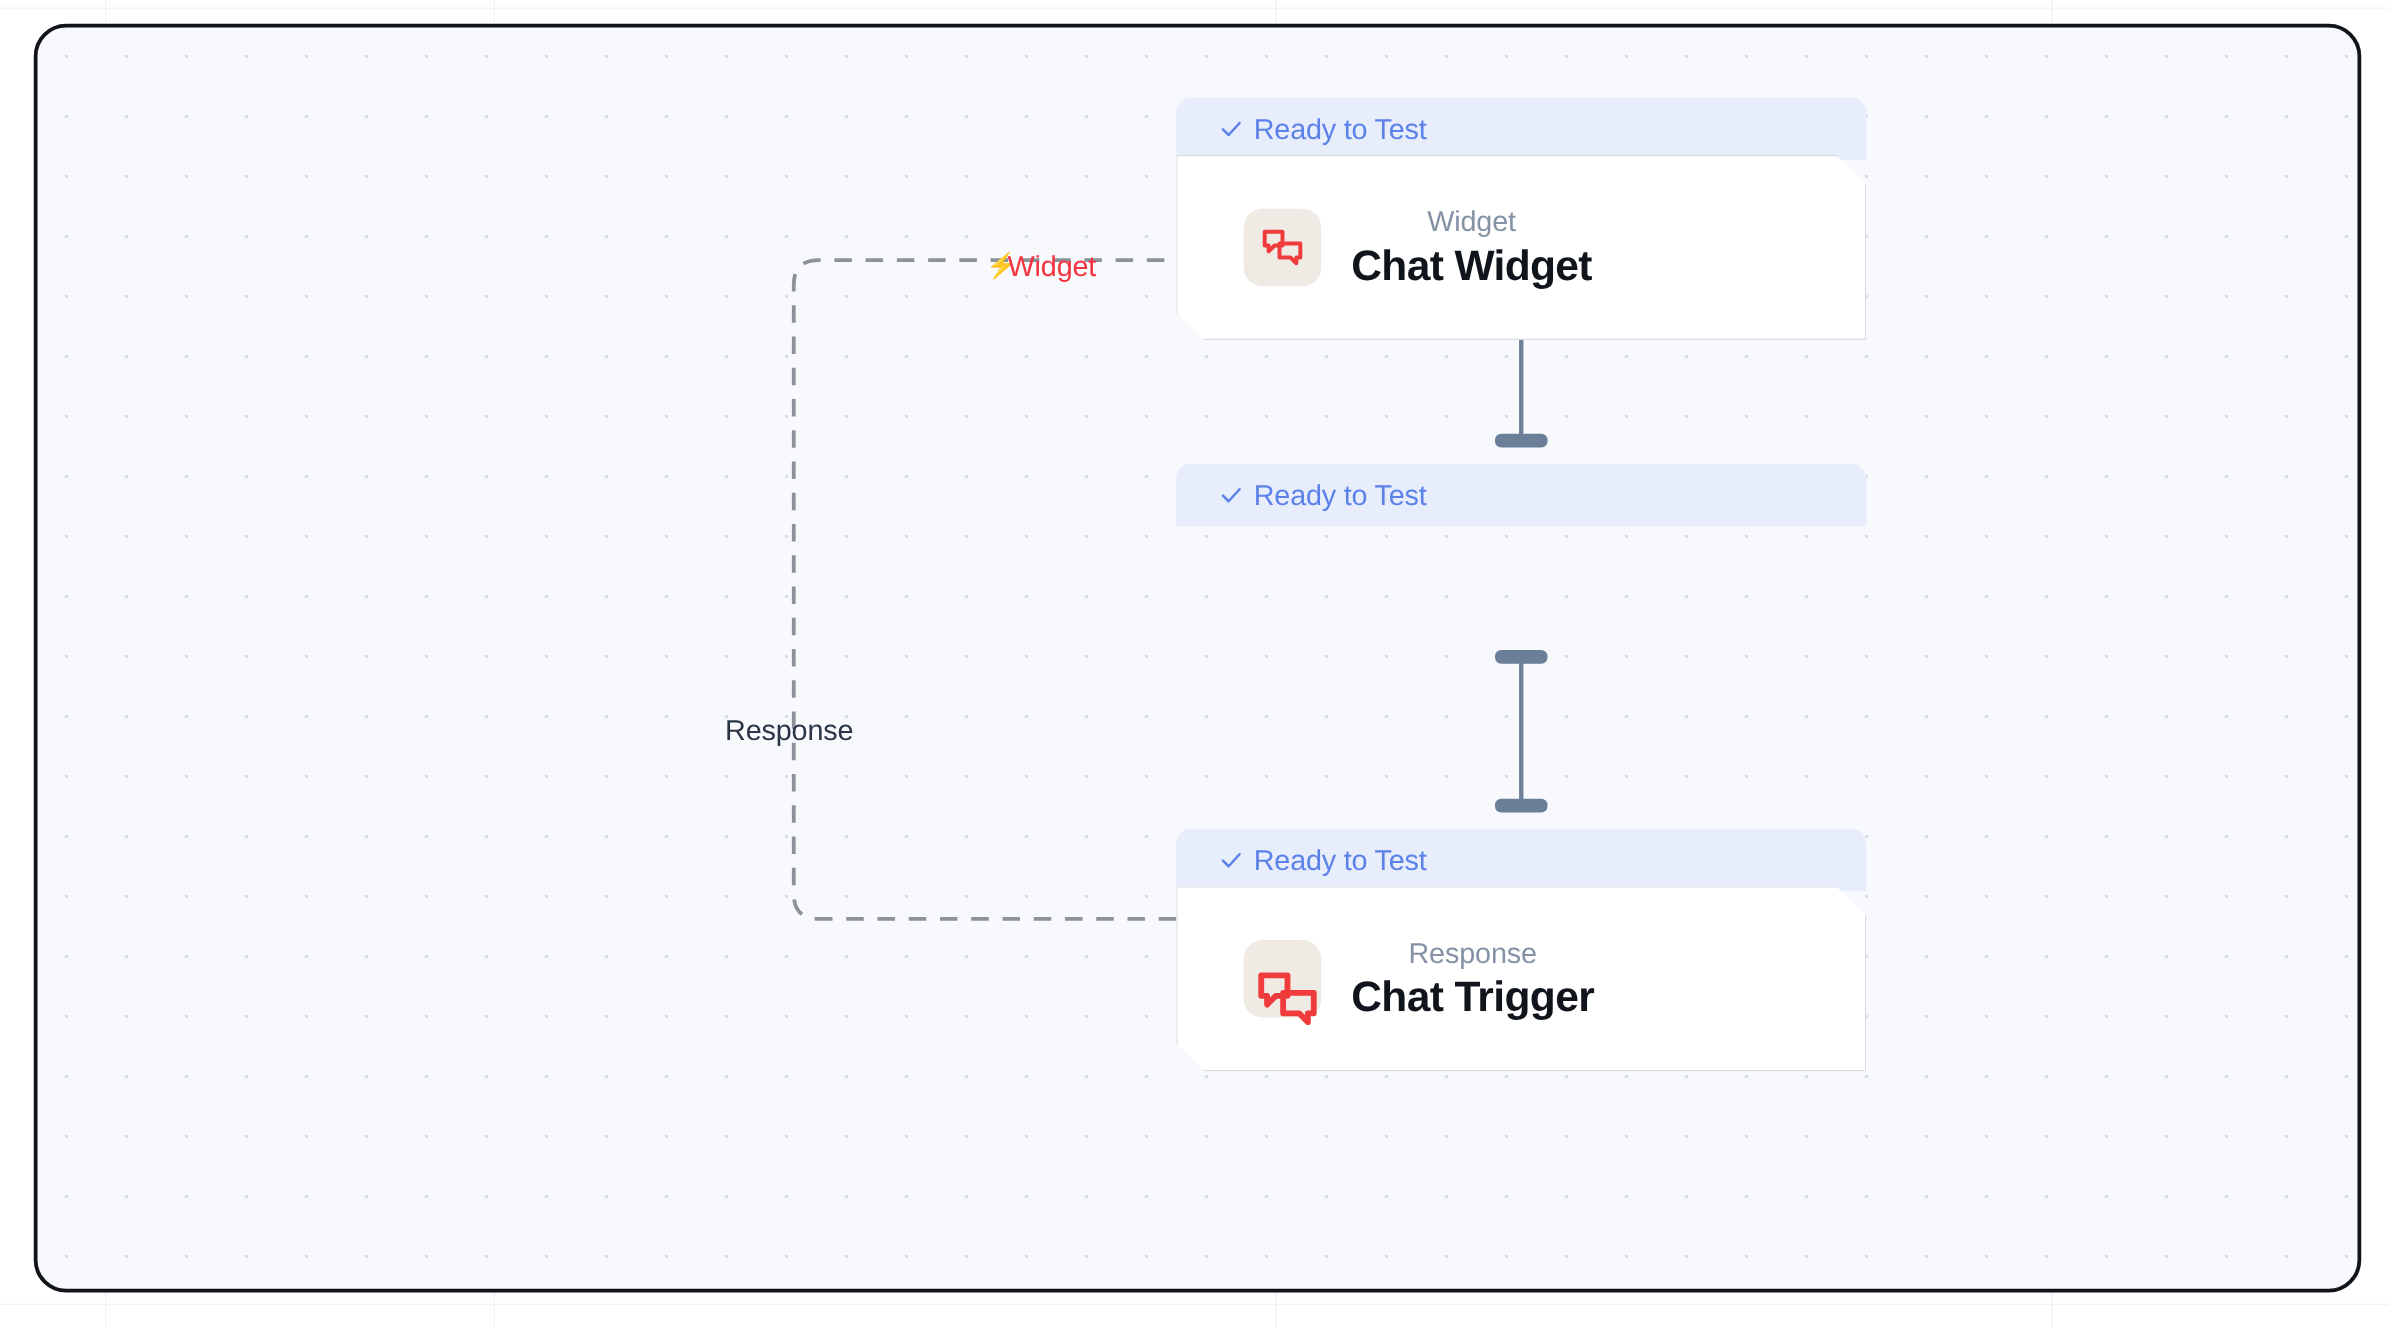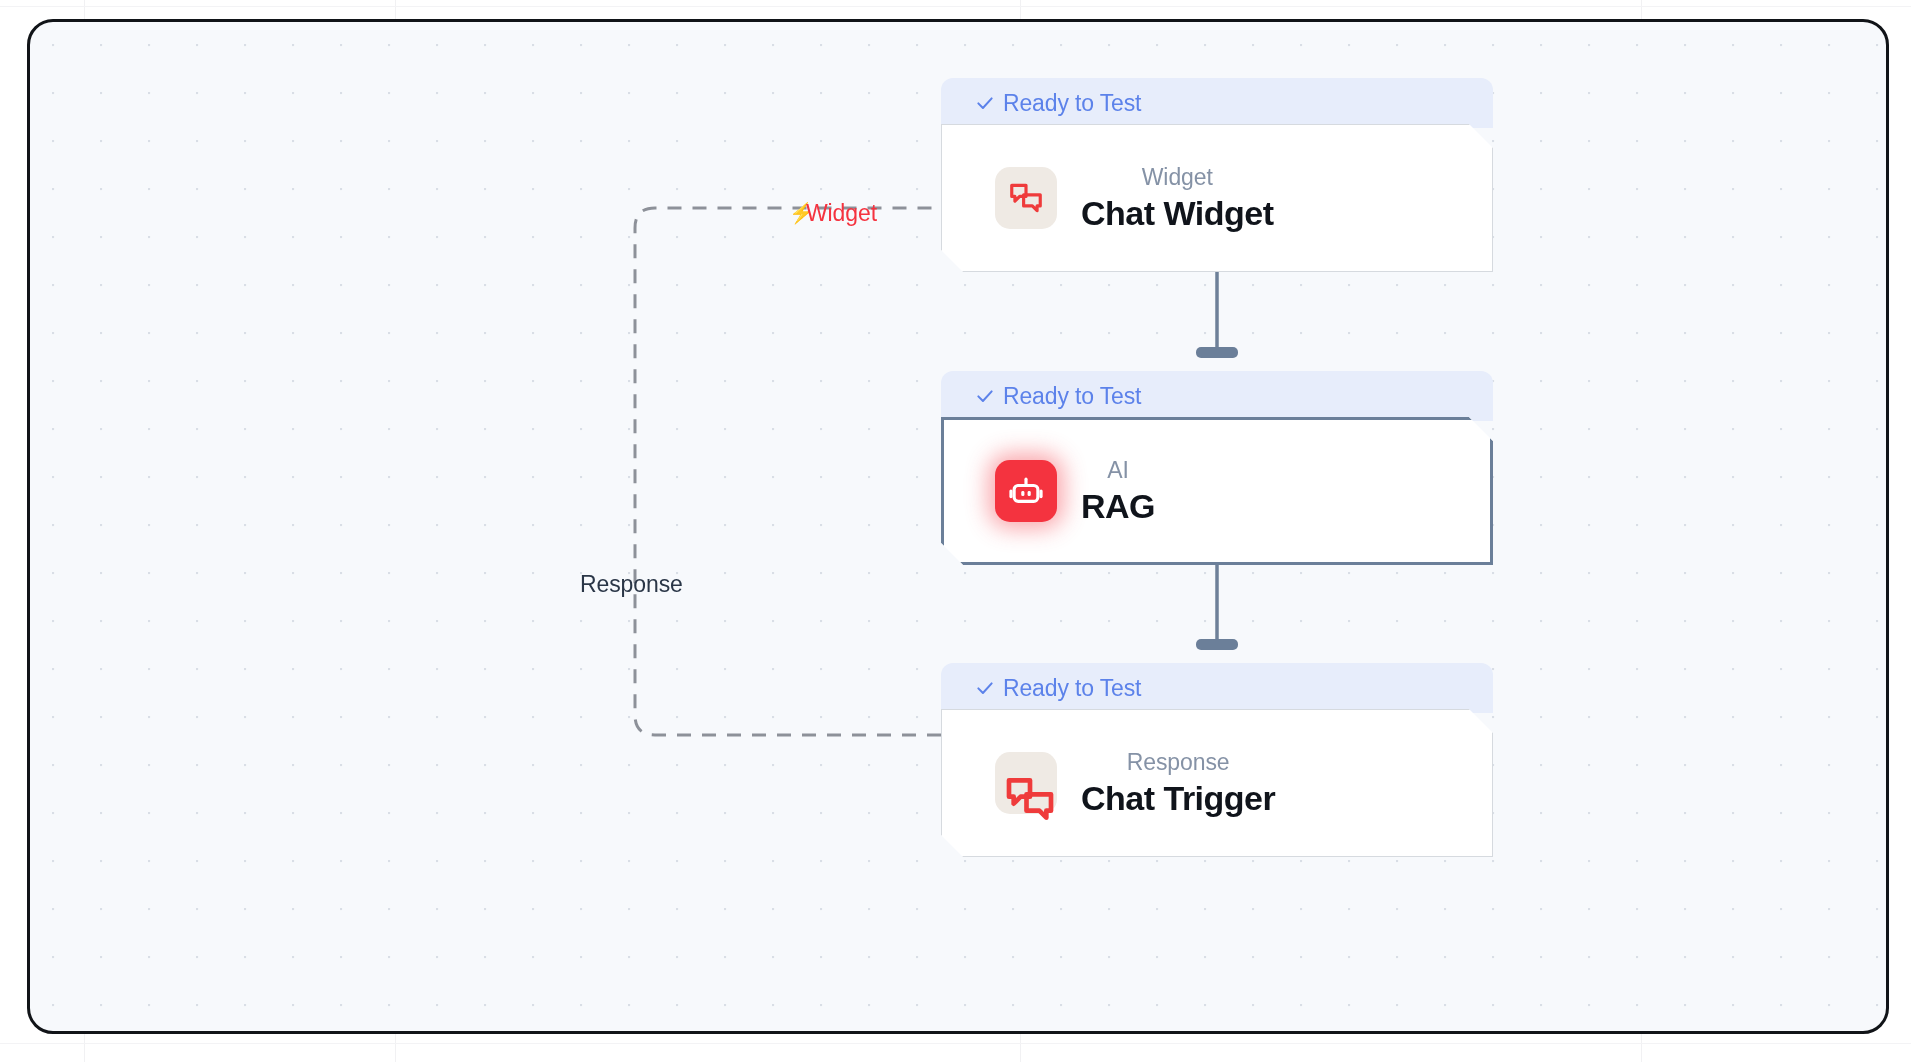--- a/index.html
+++ b/index.html
@@ -291,36 +291,20 @@
     </div>
   </div>
 
   <div class="node is-selected" id="node-rag">
     <div class="node-status">
       <svg class="check-icon" viewBox="0 0 24 24" fill="none" stroke="currentColor" stroke-width="2.4" stroke-linecap="round" stroke-linejoin="round">
         <path d="M4 12.5 L9.5 18 L20 6.5"></path>
       </svg>
       <span class="status-text">Ready to Test</span>
     </div>
-    <div class="node-body">
-      <div class="node-icon icon-robot">
-        <svg viewBox="0 0 24 24" fill="none" stroke="currentColor" stroke-width="2" stroke-linecap="round" stroke-linejoin="round">
-          <path d="M12 4.5 v3"></path>
-          <rect x="4.5" y="8.5" width="15" height="10" rx="2.6"></rect>
-          <path d="M2.5 12 v3.5"></path>
-          <path d="M21.5 12 v3.5"></path>
-          <rect x="9" y="12" width="2" height="3.2" rx="0.9" fill="currentColor" stroke="none"></rect>
-          <rect x="13" y="12" width="2" height="3.2" rx="0.9" fill="currentColor" stroke="none"></rect>
-        </svg>
-      </div>
-      <div class="node-text">
-        <span class="node-category">AI</span>
-        <span class="node-title">RAG</span>
-      </div>
-    </div>
   </div>
 
   <div class="node" id="node-chat-response">
     <div class="node-status">
       <svg class="check-icon" viewBox="0 0 24 24" fill="none" stroke="currentColor" stroke-width="2.4" stroke-linecap="round" stroke-linejoin="round">
         <path d="M4 12.5 L9.5 18 L20 6.5"></path>
       </svg>
       <span class="status-text">Ready to Test</span>
     </div>
     <div class="node-body">

